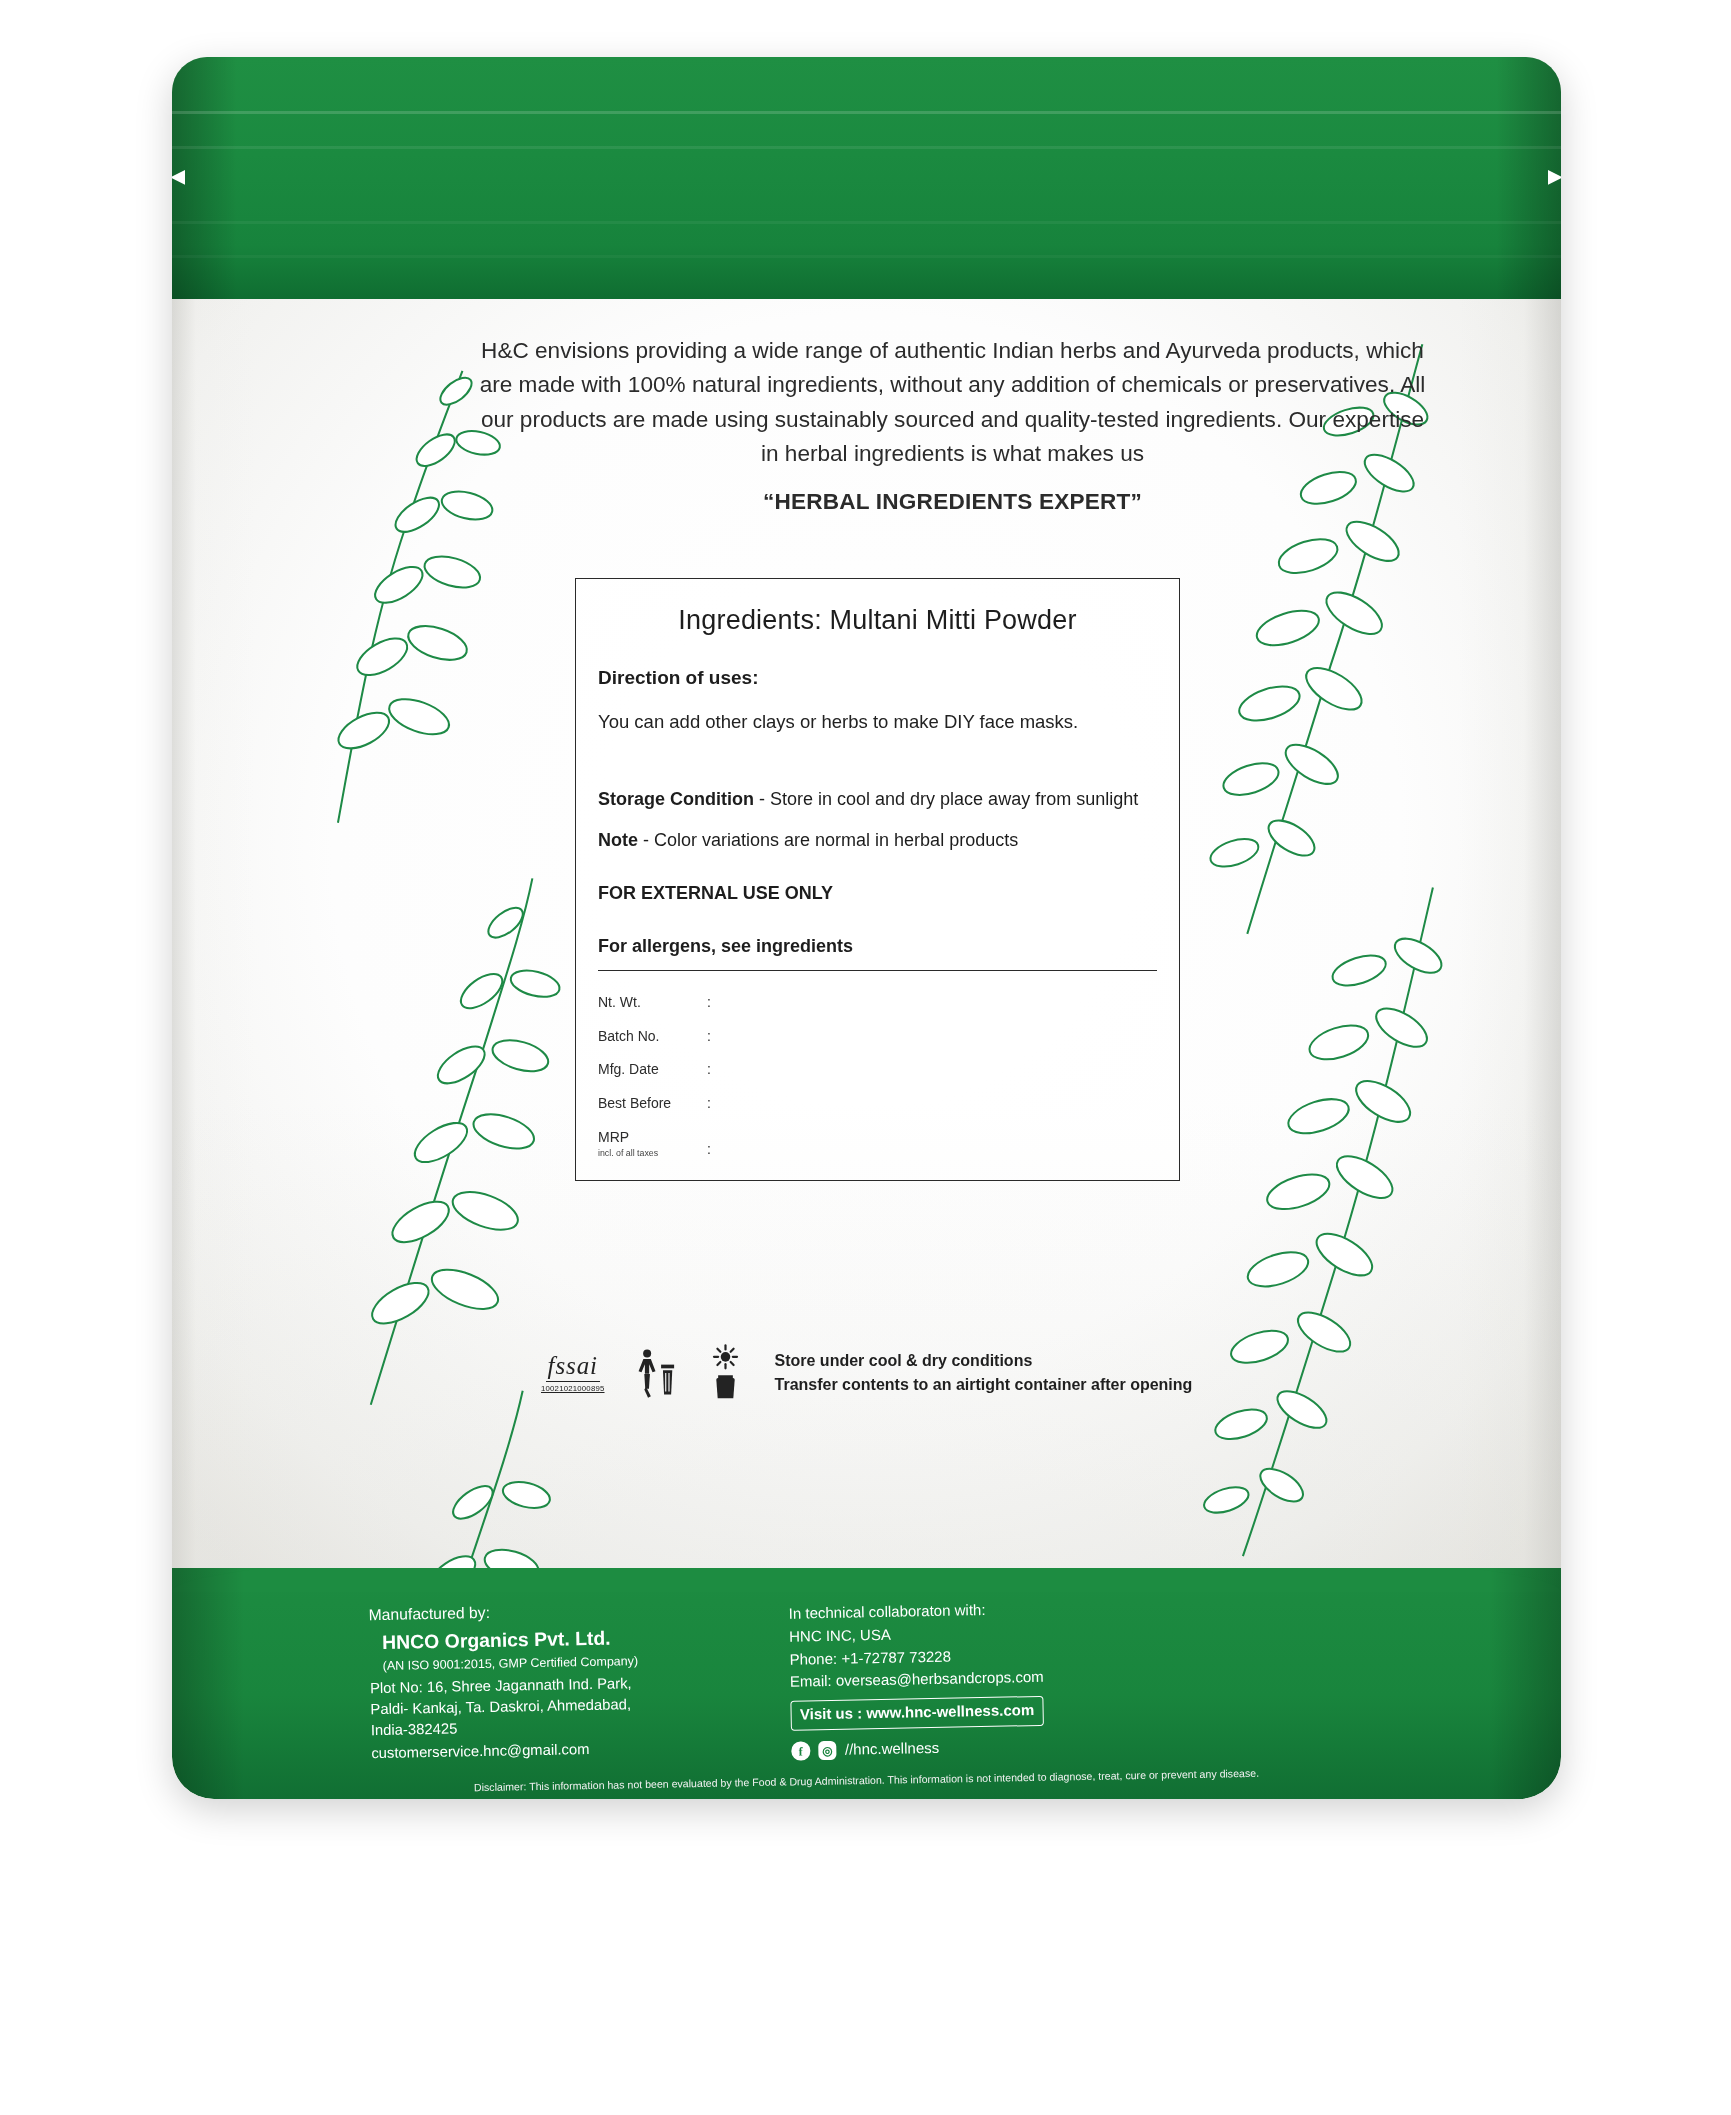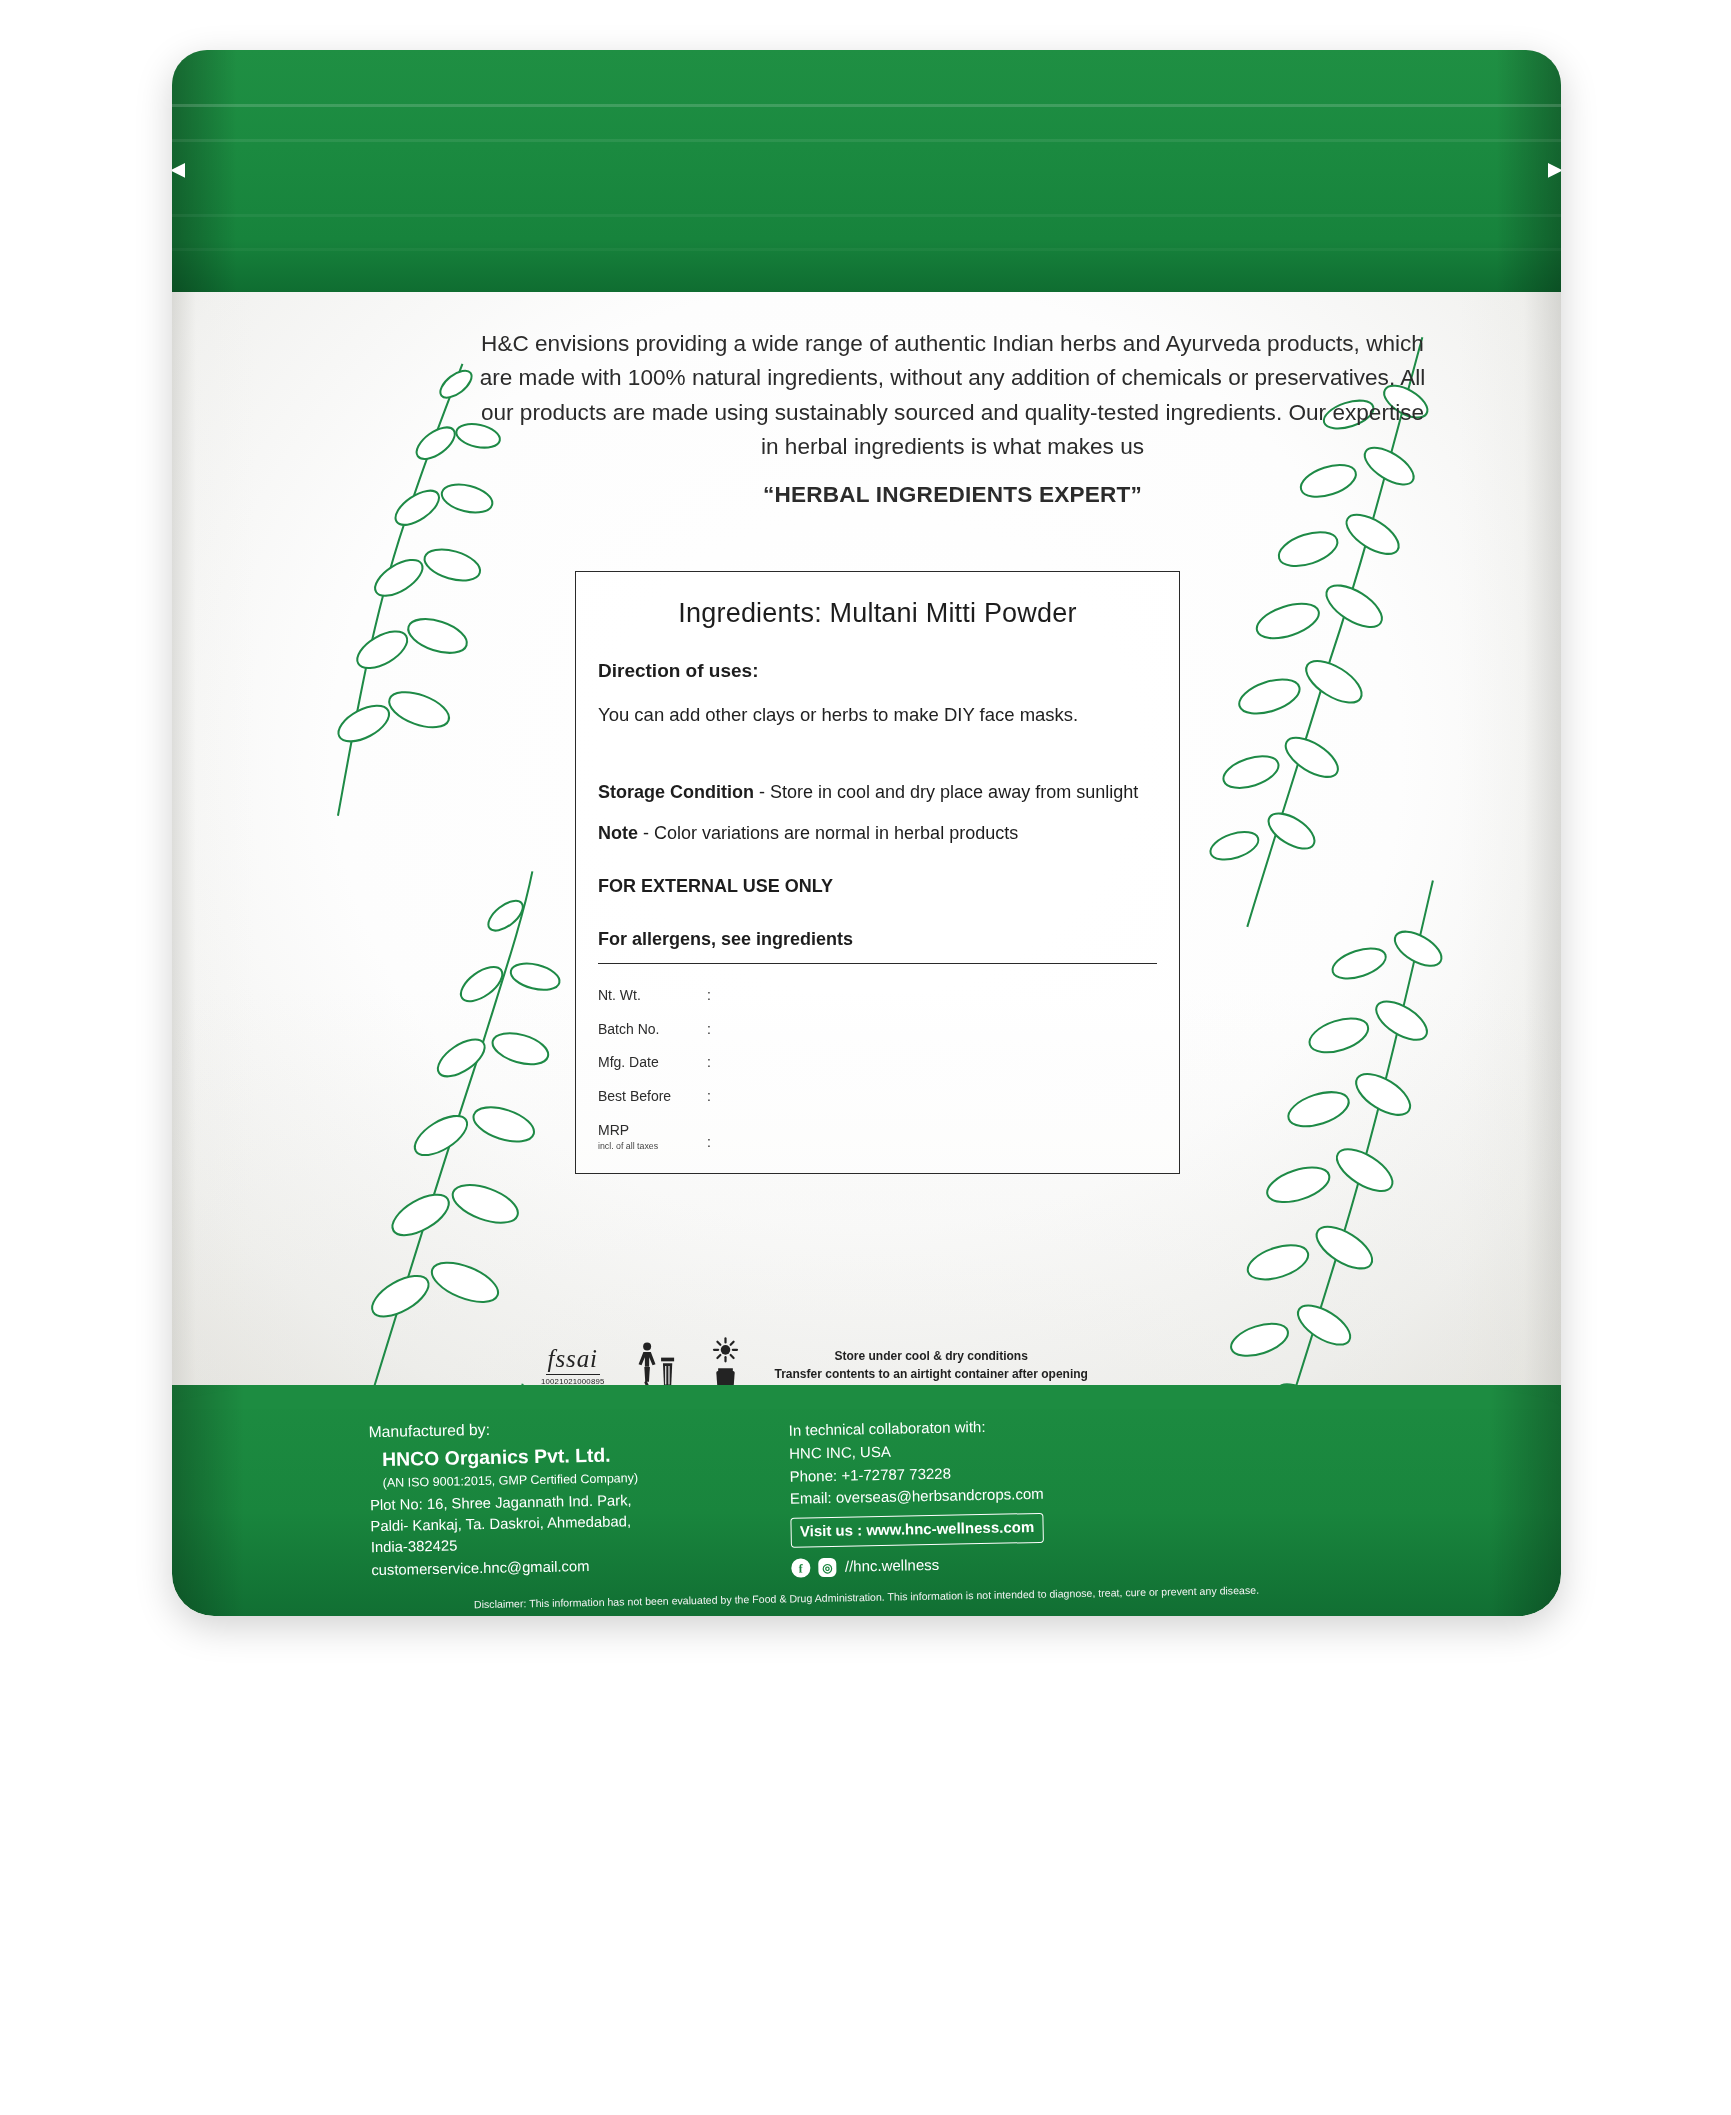--- a/index.html
+++ b/index.html
@@ -12,23 +12,23 @@
     height: 2115px;
     position: relative;
     font-family: "Liberation Sans", sans-serif;
     overflow: hidden;
   }
 
   
   #pouch {
     position: absolute;
     left: 172px;
-    top: 50px;
+    top: 57px;
     width: 1389px;
-    height: 1566px;
+    height: 1742px;
   }
 
   
   .pouch-body {
     position: absolute;
     left: 0;
     top: 0;
     width: 100%;
     height: 100%;
     background:
@@ -213,25 +213,24 @@
     font-family: "Liberation Serif", serif;
     font-style: italic;
     font-size: 25px;
     letter-spacing: 0.9px;
     border-bottom: 1.4px solid #232323;
     padding: 0 1.8px 0.9px 1.8px;
     display:inline-block;
   }
   .fssai .num { font-size: 7.8px; margin-top: 2.8px; letter-spacing: 0.2px; text-decoration: underline;}
   .store-lines {
-    font-size: 12px;
+    font-size: 16px;
     font-weight: bold;
     color: #1f1f1f;
     line-height: 1.45;
-    text-align: center;
   }
 
   
   .bottom-content {
     position: absolute;
     left: 0; bottom: 0;
     width: 100%;
     height: 231px;
     color: #ffffff;
   }

